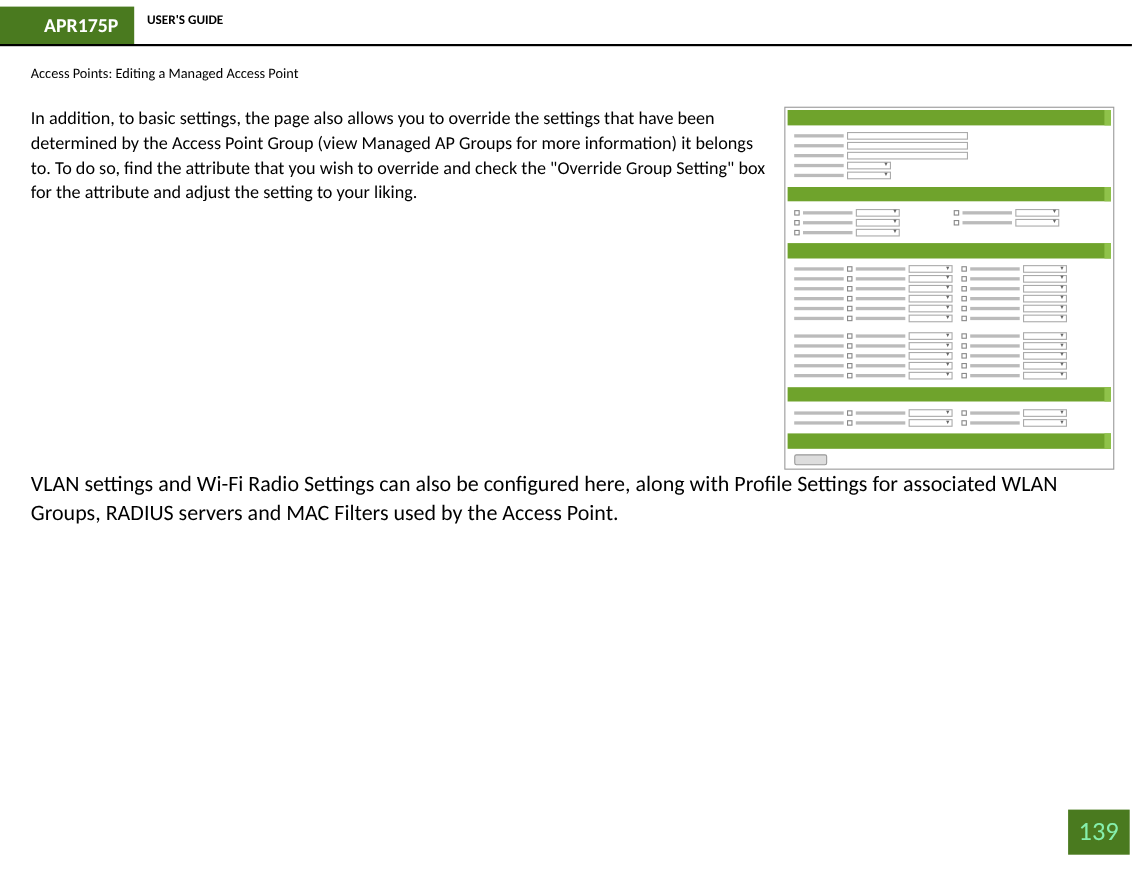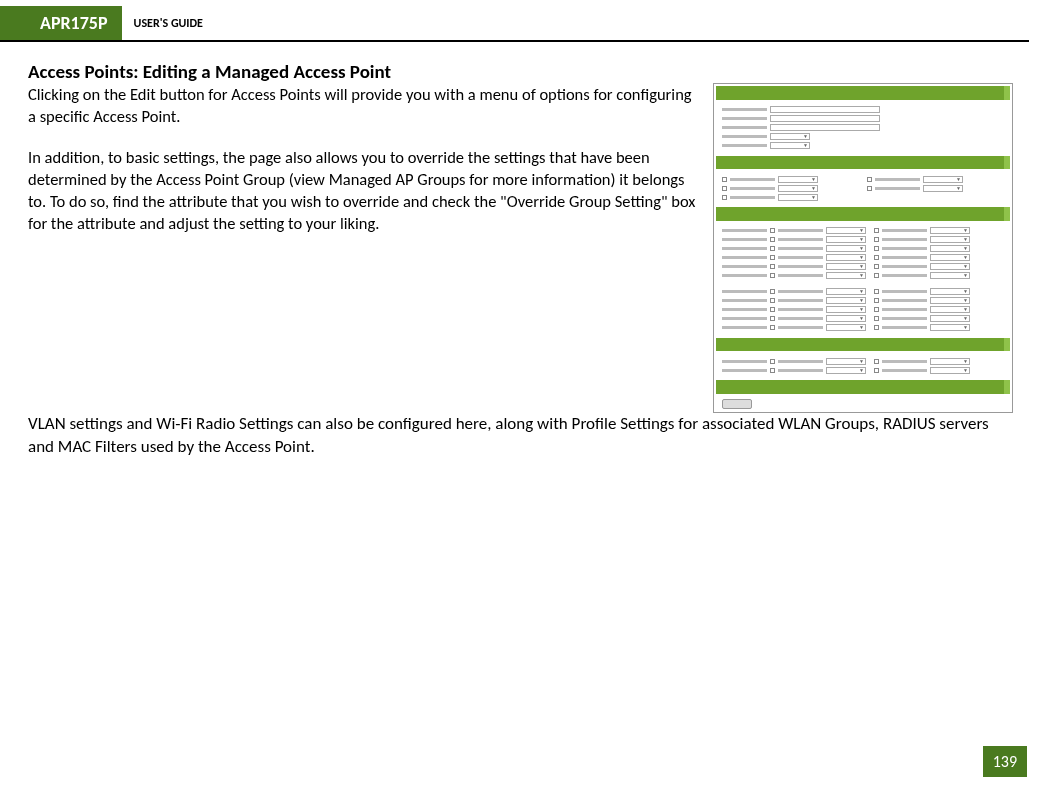--- a/index.html
+++ b/index.html
@@ -6,21 +6,21 @@
     body {
       font-family: Calibri, Arial, sans-serif;
       width: 1041px;
       height: 791px;
       background: #fff;
       position: relative;
       color: #000;
     }
     .header {
       display: flex;
-      align-items: center;
+      align-items: flex-start;
       border-bottom: 2px solid #000;
       margin: 6px 12px 0 0;
     }
     .header-badge {
       background: #4a7a1f;
       color: #fff;
       font-weight: bold;
       padding: 6px 14px 6px 40px;
       font-size: 18px;
       display: flex;
@@ -30,37 +30,38 @@
       font-weight: bold;
       font-size: 12px;
       padding: 6px 12px;
       display: flex;
       align-items: center;
     }
     .content {
       padding: 18px 28px 0 28px;
     }
     .section-title {
-      font-weight: bold;
-      font-size: 19px;
+      font-weight: normal;
+      font-size: 13px;
+      margin-bottom: 22px;
     }
     .body-wrap {
       display: flex;
       gap: 14px;
     }
     .text-col {
       flex: 1;
     }
     .text-col p {
       font-size: 16.5px;
       line-height: 1.35;
       margin-bottom: 18px;
     }
     .full-para {
-      font-size: 17px;
+      font-size: 20px;
       line-height: 1.35;
       margin-bottom: 18px;
     }
     .figure {
       width: 300px;
       border: 1px solid #999;
       background: #fff;
       padding: 2px;
       flex-shrink: 0;
       height: 330px;
@@ -149,39 +150,38 @@
       width: 30px;
       background: #ddd;
       border: 1px solid #999;
       border-radius: 2px;
     }
     .page-footer {
       position: absolute;
       bottom: 14px;
       right: 14px;
       background: #4a7a1f;
-      color: #ffffff;
+      color: #86efac;
       padding: 6px 10px;
-      font-size: 16px;
+      font-size: 24px;
     }
   </style>
 </head>
 <body>
 
 <div class="header">
   <div class="header-badge">APR175P</div>
   <div class="header-title">USER'S GUIDE</div>
 </div>
 
 <div class="content">
   <div class="section-title">Access Points: Editing a Managed Access Point</div>
 
   <div class="body-wrap">
     <div class="text-col">
-      <p>Clicking on the Edit button for Access Points will provide you with a menu of options for configuring a specific Access Point.</p>
       <p>In addition, to basic settings, the page also allows you to override the settings that have been determined by the Access Point Group (view Managed AP Groups for more information) it belongs to.  To do so, find the attribute that you wish to override and check the "Override Group Setting" box for the attribute and adjust the setting to your liking.</p>
     </div>
 
     <div class="figure">
       <div class="fig-bar"></div>
       <div class="fig-block">
         <div class="fig-row">
             <div class="fig-label"></div>
             <div class="fig-input fig-input-long"></div>
           </div>

